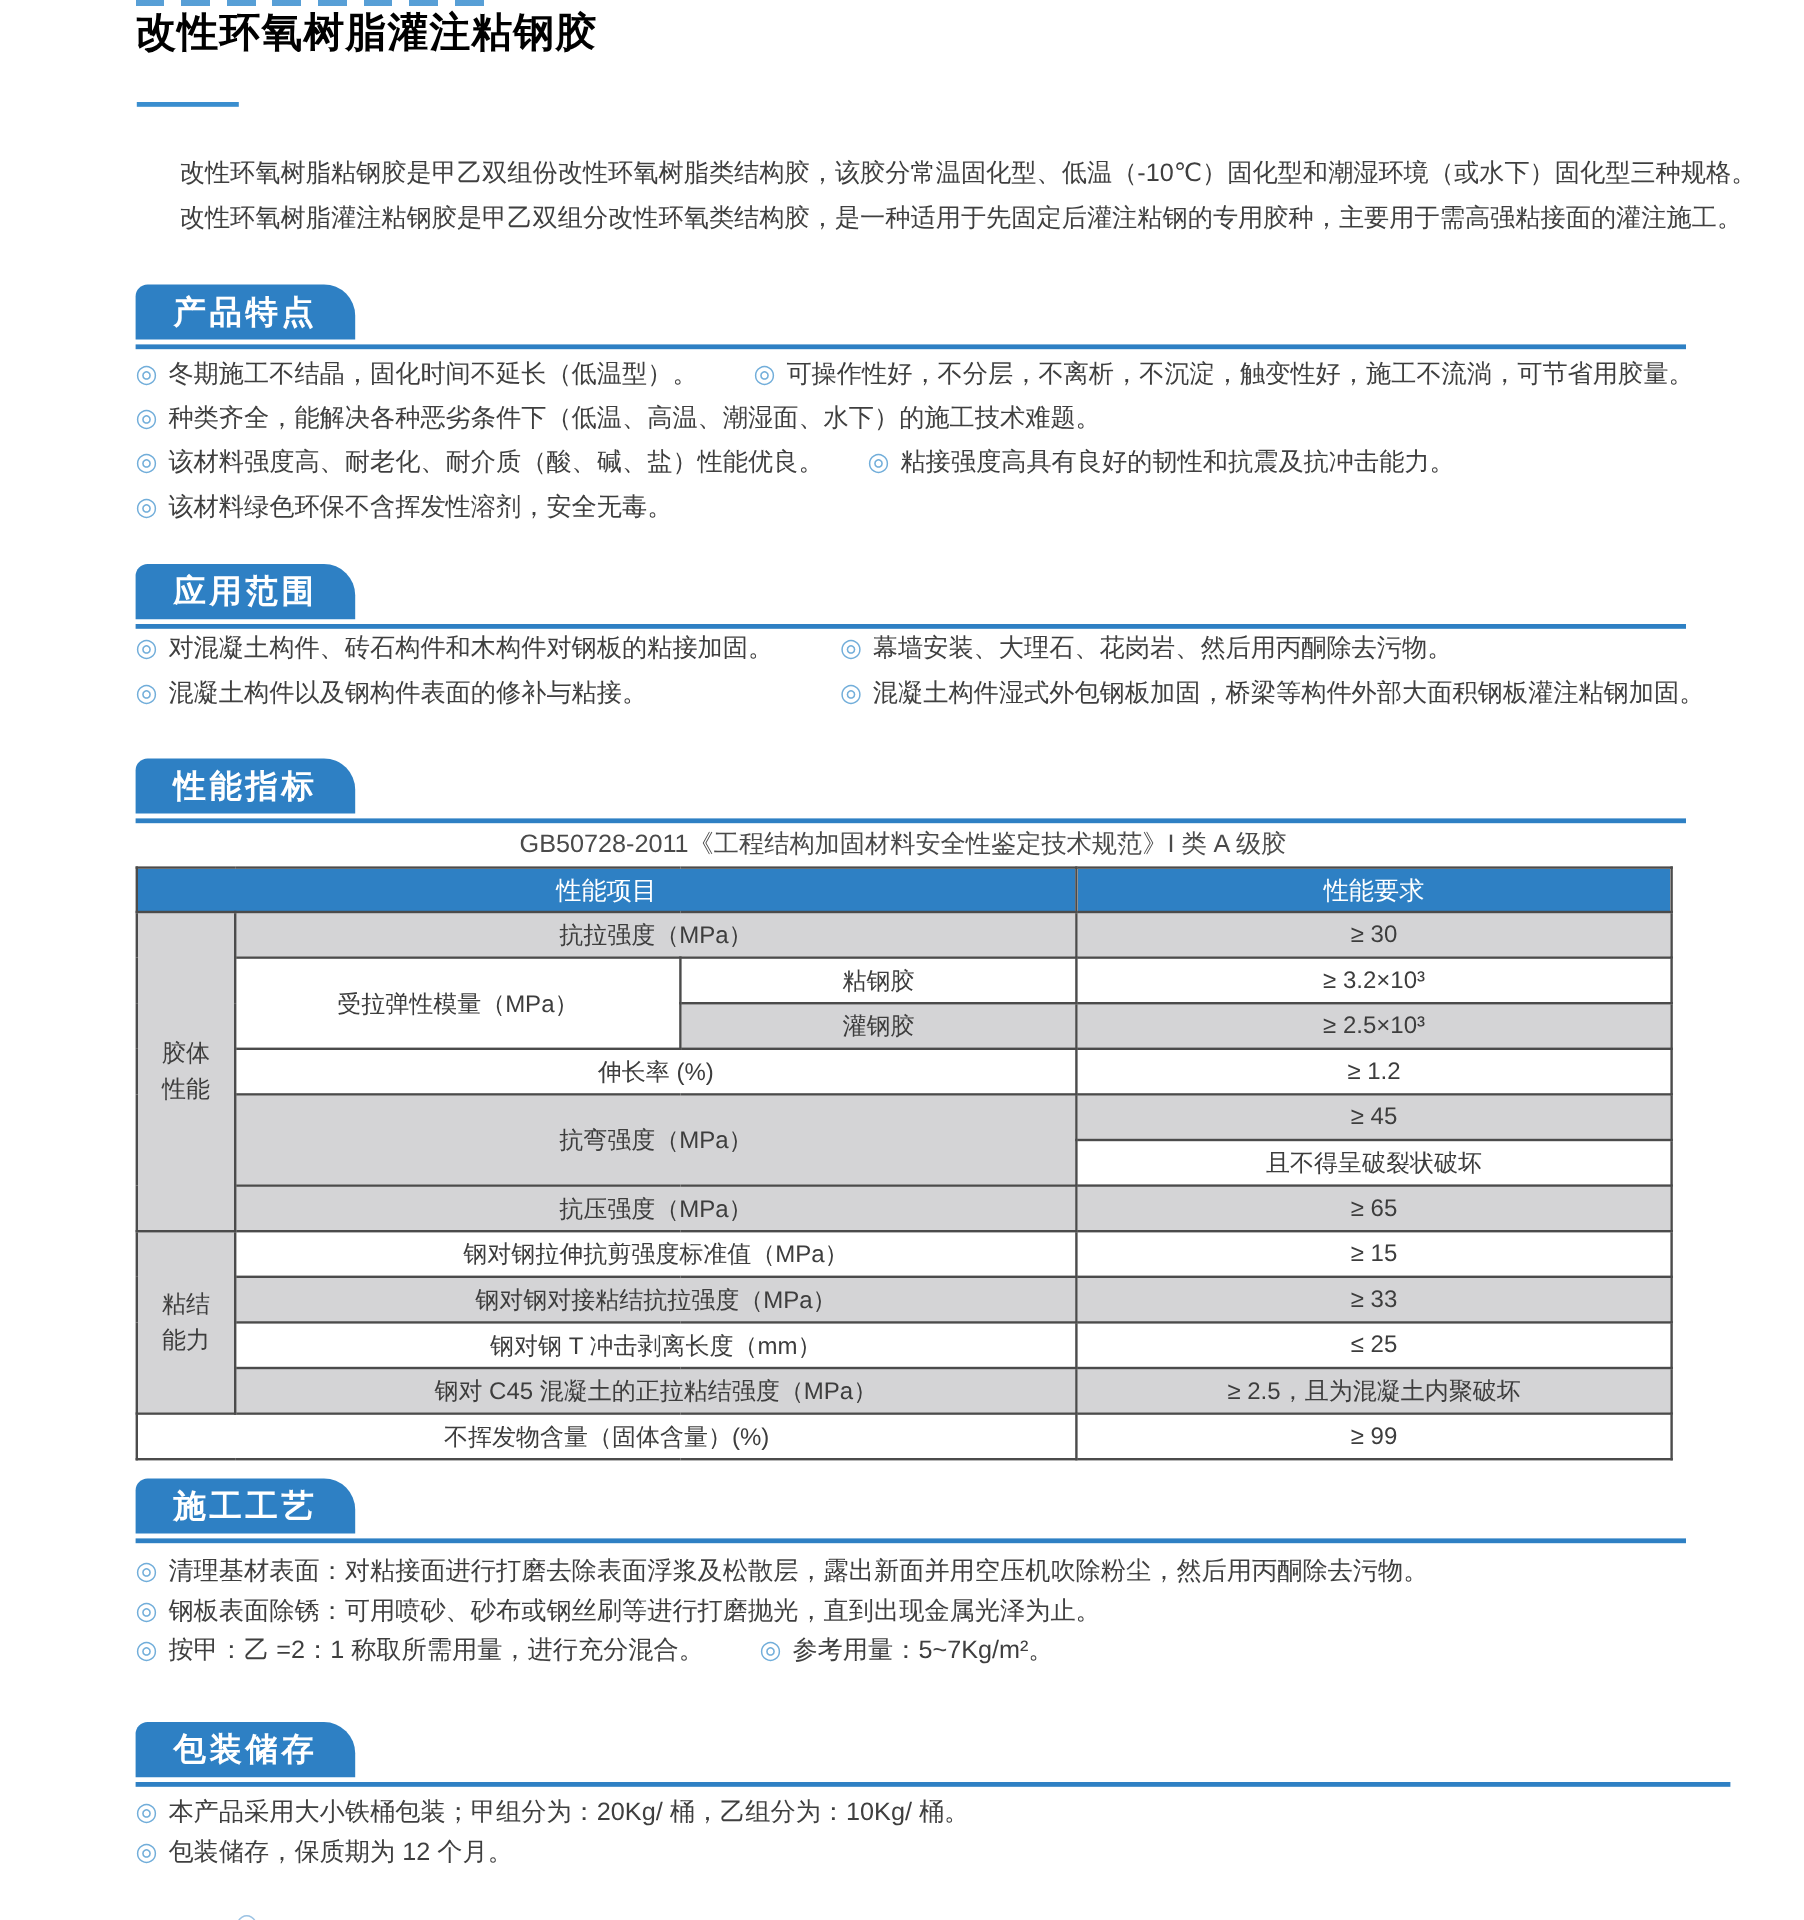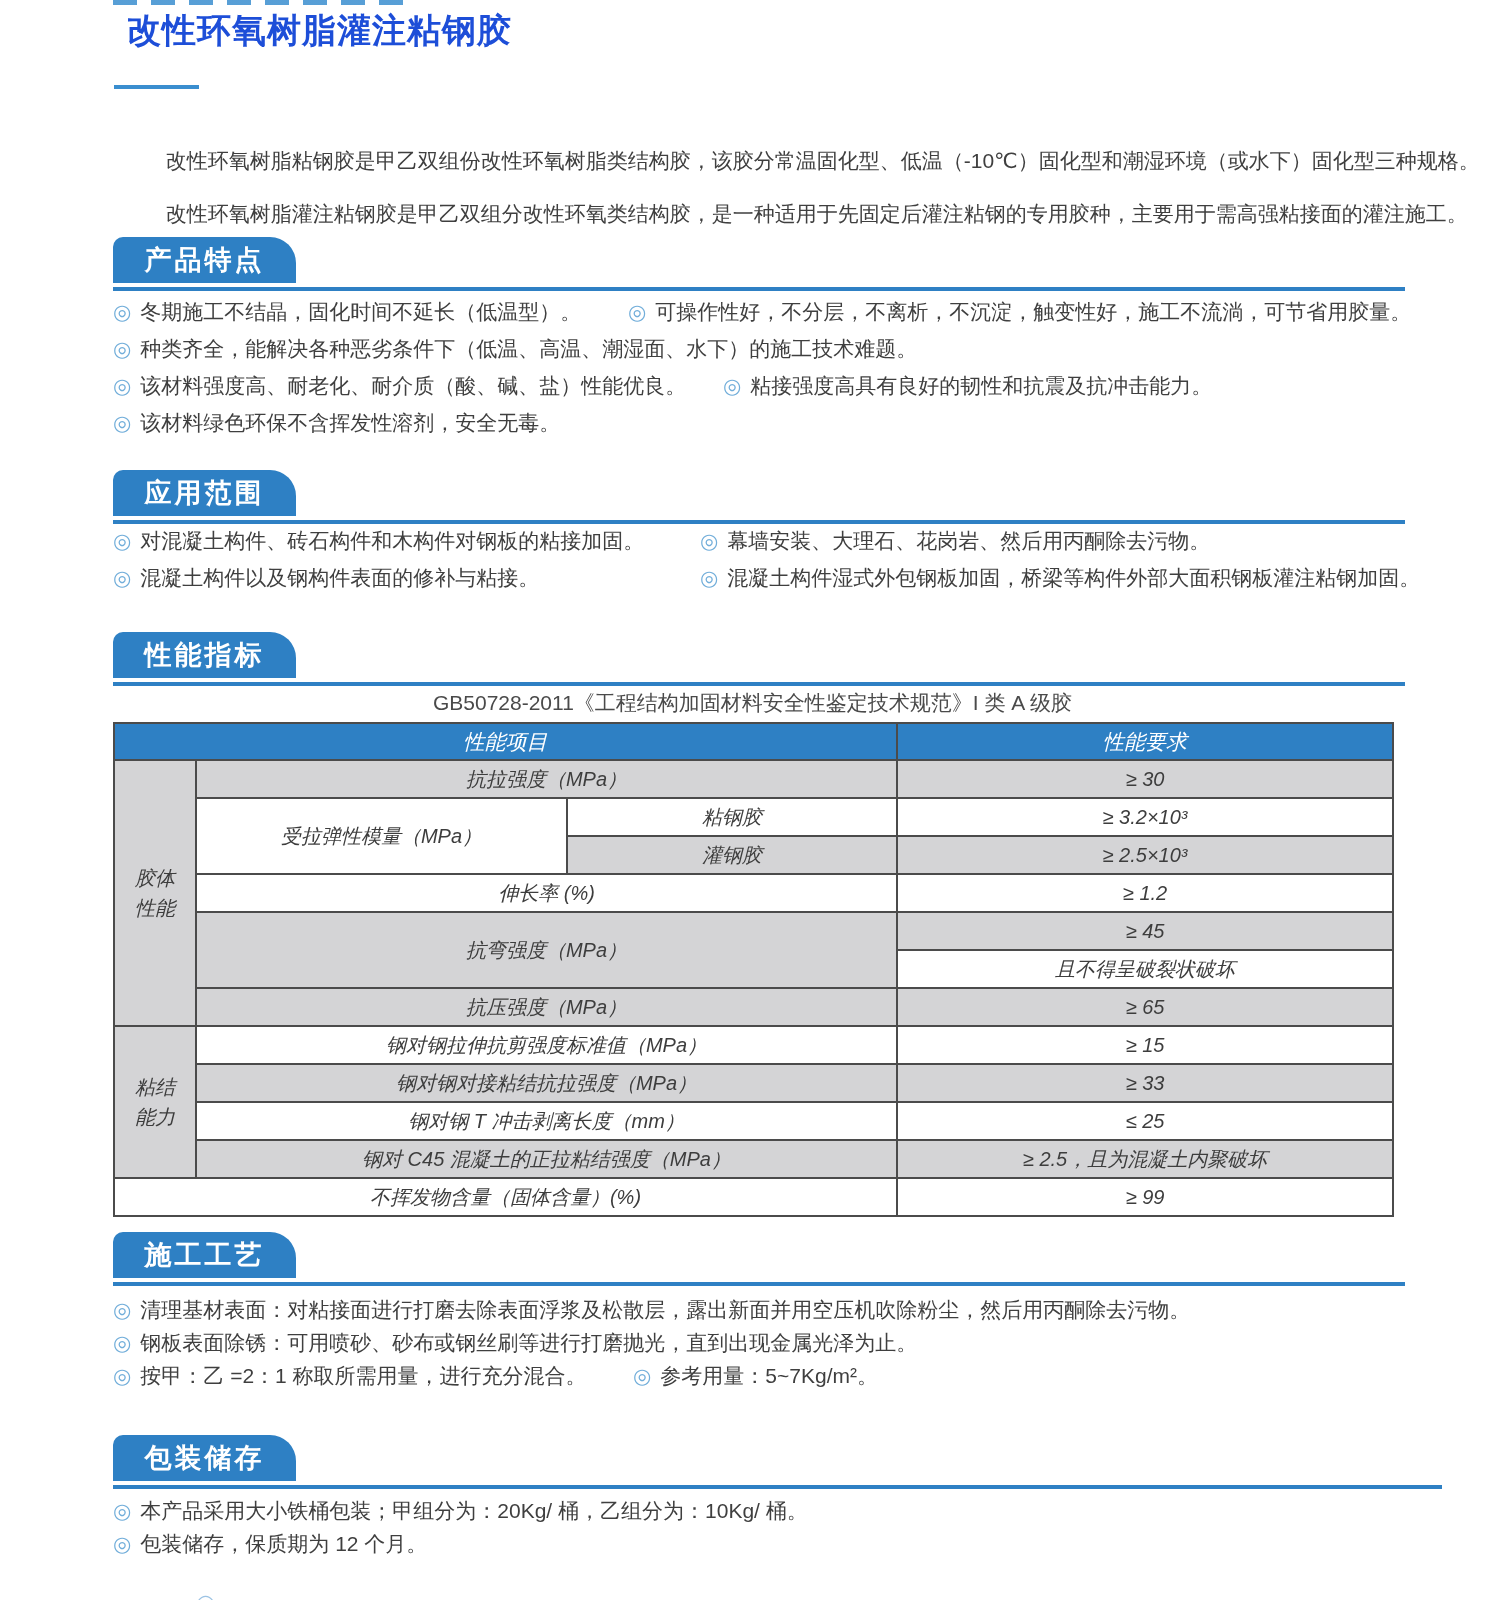--- a/index.html
+++ b/index.html
@@ -11,27 +11,27 @@
   .abs{position:absolute;}
 
   
   .top-strip{
     left:113px;top:0;width:300px;height:5px;
     background:repeating-linear-gradient(90deg,#3a8ecf 0 24px,transparent 24px 38px);
     opacity:.85;
   }
 
   .page-title{
-    left:127px;top:8px;font-size:34px;font-weight:bold;color:#1d4ed8;
-    letter-spacing:1px;line-height:44px;
+    left:113px;top:8px;font-size:34px;font-weight:bold;color:#000000;
+    letter-spacing:1px;line-height:44px;font-family:Liberation Mono, monospace;
   }
   .title-underline{left:114px;top:85px;width:85px;height:4px;background:#3a8ecf;}
 
   .intro{left:113px;top:126px;width:1276px;font-size:21px;line-height:37px;}
-  .intro p{margin:16px;text-indent:1.75em;white-space:nowrap;}
+  .intro p{margin:0;text-indent:1.75em;white-space:nowrap;}
 
   
   .sec-header{left:113px;width:1292px;height:54px;}
   .sec-badge{
     position:absolute;left:0;top:0;width:183px;height:46px;background:#2e80c4;
     border-radius:10px 26px 0 0;color:#ffffff;font-size:27px;font-weight:bold;
     display:flex;align-items:center;justify-content:center;letter-spacing:3px;
   }
   .sec-rule{position:absolute;left:0;bottom:0;width:100%;height:4px;background:#2e80c4;}
 
@@ -137,21 +137,21 @@
     </span>
   </div>
 </div>
 
 <div class="abs sec-header" style="top:632px;">
   <div class="sec-badge">性能指标</div>
   <div class="sec-rule"></div>
 </div>
 <div class="abs tbl-caption">GB50728-2011《工程结构加固材料安全性鉴定技术规范》I 类 A 级胶</div>
 
-<div class="abs" style="left:113px;top:722px;font-style:italic;">
+<div class="abs" style="left:113px;top:722px;">
   <table class="perf">
     <colgroup>
         <col style="width:82px">
         <col style="width:371px">
         <col style="width:330px">
         <col style="width:496px">
       </colgroup>
     <tbody>
         <tr class="hdr">
       <th colspan="3">性能项目</th>

